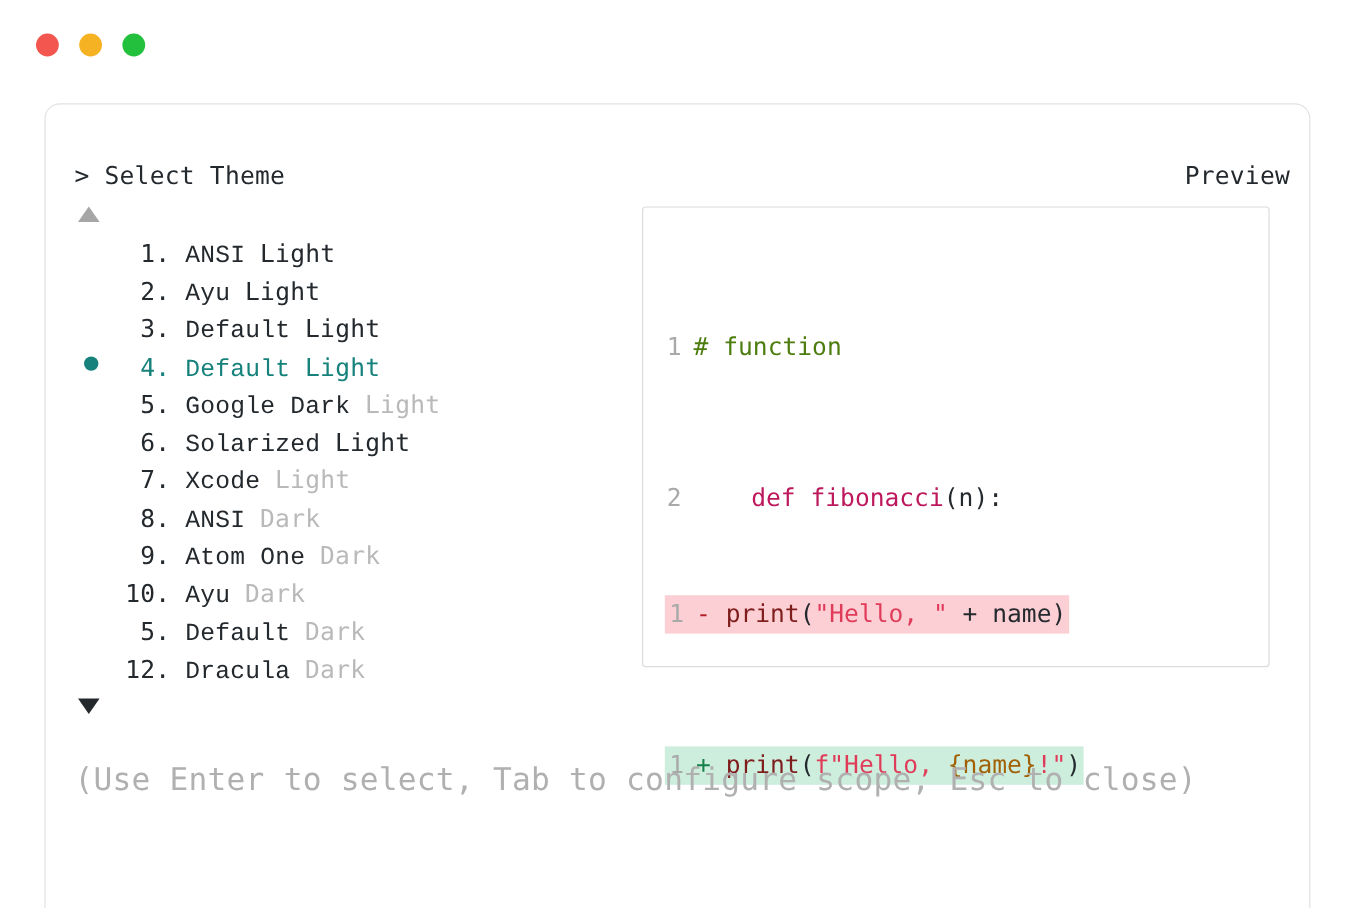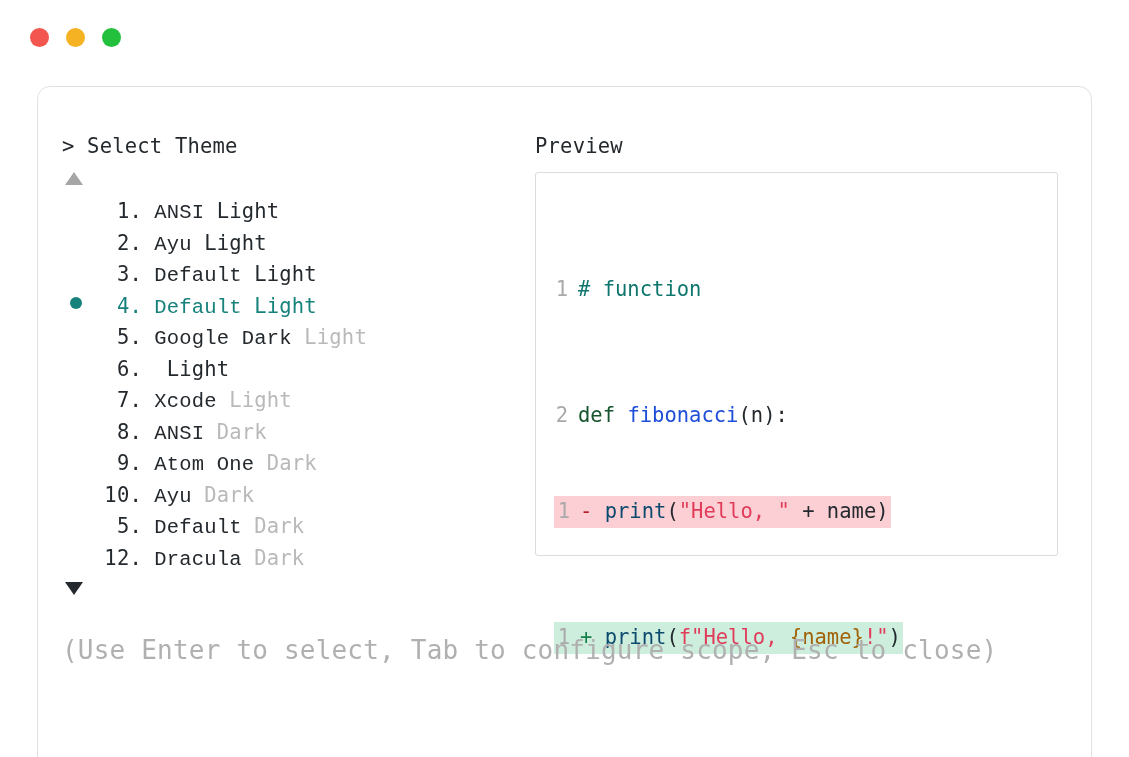--- a/index.html
+++ b/index.html
@@ -57,20 +57,21 @@
     position: absolute;
     left: 24px;
     top: 45px;
     width: 470px;
   }
   .col-right {
     position: absolute;
     left: 497px;
     top: 45px;
     width: 540px;
+    text-align: right;
   }
 
   .section-head {
     font-size: 20.5px;
     line-height: 28px;
     color: #24292e;
     letter-spacing: 0.2px;
     white-space: pre;
   }
   .head-caret { color: #24292e; }
@@ -156,26 +157,26 @@
   .code-line { white-space: pre; }
   .ln {
     display: inline-block;
     width: 14px;
     text-align: right;
     color: #a9a9a9;
     margin-right: 10px;
   }
 
   
-  .tok-comment { color: #0f766e; }
-  .tok-kw      { color: #14532d; }
-  .tok-fn      { color: #1d4ed8; }
+  .tok-comment { color: #4d7c0f; }
+  .tok-kw      { color: #be185d; margin-left: 48px; }
+  .tok-fn      { color: #be185d; }
   .tok-plain   { color: #24292e; }
   .tok-num     { color: #177f7a; }
-  .tok-builtin { color: #0c4a6e; margin-top: 13px; }
+  .tok-builtin { color: #7f1d1d; margin-top: 13px; }
   .tok-str     { color: #e03c5a; }
   .tok-interp  { color: #a16207; }
   .tok-bang    { color: #e03c5a; }
 
   
   .diff {
     position: absolute;
     left: 0px;
     top: 222px;
   }
@@ -219,21 +220,21 @@
       <div class="section-head"><span class="head-caret">&gt;</span> <span>Select Theme</span></div>
 
       <div class="scroll-arrow arrow-up"></div>
 
       <div class="theme-list" id="theme-list">
           <div class="theme-row"><span class="bullet-slot"></span><span class="row-num">1.</span><span> </span><span class="row-name">ANSI</span><span> </span><span class="row-variant">Light</span></div>
           <div class="theme-row"><span class="bullet-slot"></span><span class="row-num">2.</span><span> </span><span class="row-name">Ayu</span><span> </span><span class="row-variant">Light</span></div>
           <div class="theme-row"><span class="bullet-slot"></span><span class="row-num">3.</span><span> </span><span class="row-name">Default</span><span> </span><span class="row-variant">Light</span></div>
           <div class="theme-row selected"><span class="bullet-slot"><span class="bullet"></span></span><span class="row-num">4.</span><span> </span><span class="row-name">Default</span><span> </span><span class="row-variant">Light</span></div>
           <div class="theme-row"><span class="bullet-slot"></span><span class="row-num">5.</span><span> </span><span class="row-name">Google Dark</span><span> </span><span class="row-variant variant-dim">Light</span></div>
-          <div class="theme-row"><span class="bullet-slot"></span><span class="row-num">6.</span><span> </span><span> </span><span class="row-variant">Light</span></div>
+          <div class="theme-row"><span class="bullet-slot"></span><span class="row-num">6.</span><span> </span><span class="row-name">Solarized</span><span> </span><span class="row-variant">Light</span></div>
           <div class="theme-row"><span class="bullet-slot"></span><span class="row-num">7.</span><span> </span><span class="row-name">Xcode</span><span> </span><span class="row-variant variant-dim">Light</span></div>
           <div class="theme-row"><span class="bullet-slot"></span><span class="row-num">8.</span><span> </span><span class="row-name">ANSI</span><span> </span><span class="row-variant variant-dim">Dark</span></div>
           <div class="theme-row"><span class="bullet-slot"></span><span class="row-num">9.</span><span> </span><span class="row-name">Atom One</span><span> </span><span class="row-variant variant-dim">Dark</span></div>
           <div class="theme-row"><span class="bullet-slot"></span><span class="row-num">10.</span><span> </span><span class="row-name">Ayu</span><span> </span><span class="row-variant variant-dim">Dark</span></div>
           <div class="theme-row"><span class="bullet-slot"></span><span class="row-num">5.</span><span> </span><span class="row-name">Default</span><span> </span><span class="row-variant variant-dim">Dark</span></div>
           <div class="theme-row"><span class="bullet-slot"></span><span class="row-num">12.</span><span> </span><span class="row-name">Dracula</span><span> </span><span class="row-variant variant-dim">Dark</span></div>
         </div>
 
       <div class="scroll-arrow arrow-down"></div>
     </div>

